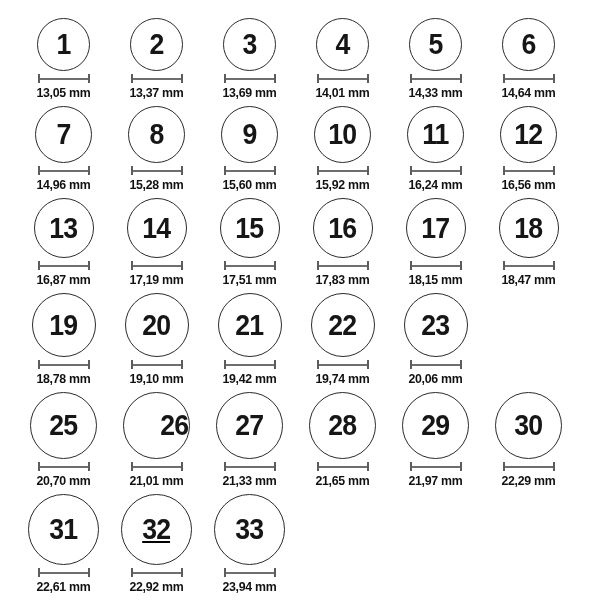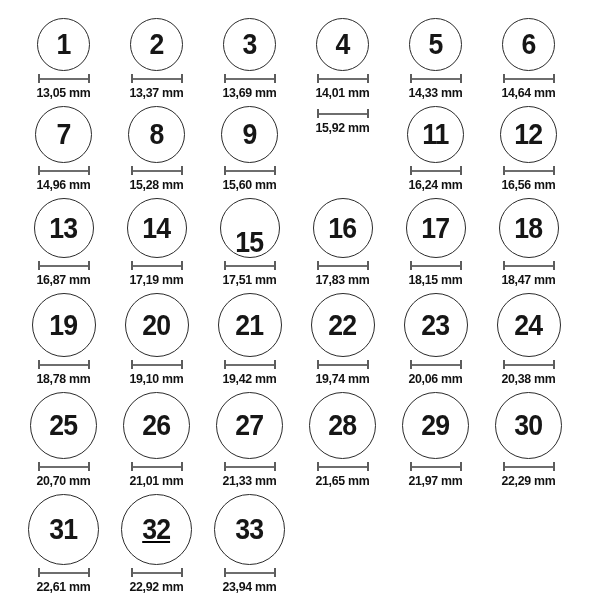--- a/index.html
+++ b/index.html
@@ -184,20 +184,23 @@
     </div>
     <div class="measure">
       <span class="tick"></span>
       <span class="hline"></span>
       <span class="tick"></span>
     </div>
     <div class="label">15,60 mm</div>
   </div>
 
   <div class="cell">
+    <div class="circle" style="width: 57px; height: 57px;">
+      <span class="num">10</span>
+    </div>
     <div class="measure">
       <span class="tick"></span>
       <span class="hline"></span>
       <span class="tick"></span>
     </div>
     <div class="label">15,92 mm</div>
   </div>
 
   <div class="cell">
     <div class="circle" style="width: 57px; height: 57px;">
@@ -242,21 +245,21 @@
     </div>
     <div class="measure">
       <span class="tick"></span>
       <span class="hline"></span>
       <span class="tick"></span>
     </div>
     <div class="label">17,19 mm</div>
   </div>
 
   <div class="cell">
-    <div class="circle" style="width: 60px; height: 60px; align-items: flex-end;">
+    <div class="circle" style="width: 60px; height: 60px;">
       <span class="num">15</span>
     </div>
     <div class="measure">
       <span class="tick"></span>
       <span class="hline"></span>
       <span class="tick"></span>
     </div>
     <div class="label">17,51 mm</div>
   </div>
 
@@ -350,47 +353,36 @@
       <span class="num">23</span>
     </div>
     <div class="measure">
       <span class="tick"></span>
       <span class="hline"></span>
       <span class="tick"></span>
     </div>
     <div class="label">20,06 mm</div>
   </div>
 
-  <div class="cell">
-    <div class="circle" style="width: 64px; height: 64px;">
-      <span class="num">24</span>
-    </div>
-    <div class="measure">
-      <span class="tick"></span>
-      <span class="hline"></span>
-      <span class="tick"></span>
-    </div>
-    <div class="label">20,38 mm</div>
-  </div>
 </div>
     <div class="row">
   <div class="cell">
     <div class="circle" style="width: 67px; height: 67px;">
       <span class="num">25</span>
     </div>
     <div class="measure">
       <span class="tick"></span>
       <span class="hline"></span>
       <span class="tick"></span>
     </div>
     <div class="label">20,70 mm</div>
   </div>
 
   <div class="cell">
-    <div class="circle" style="width: 67px; height: 67px;">
+    <div class="circle" style="width: 67px; height: 67px; justify-content: flex-end;">
       <span class="num">26</span>
     </div>
     <div class="measure">
       <span class="tick"></span>
       <span class="hline"></span>
       <span class="tick"></span>
     </div>
     <div class="label">21,01 mm</div>
   </div>
 

